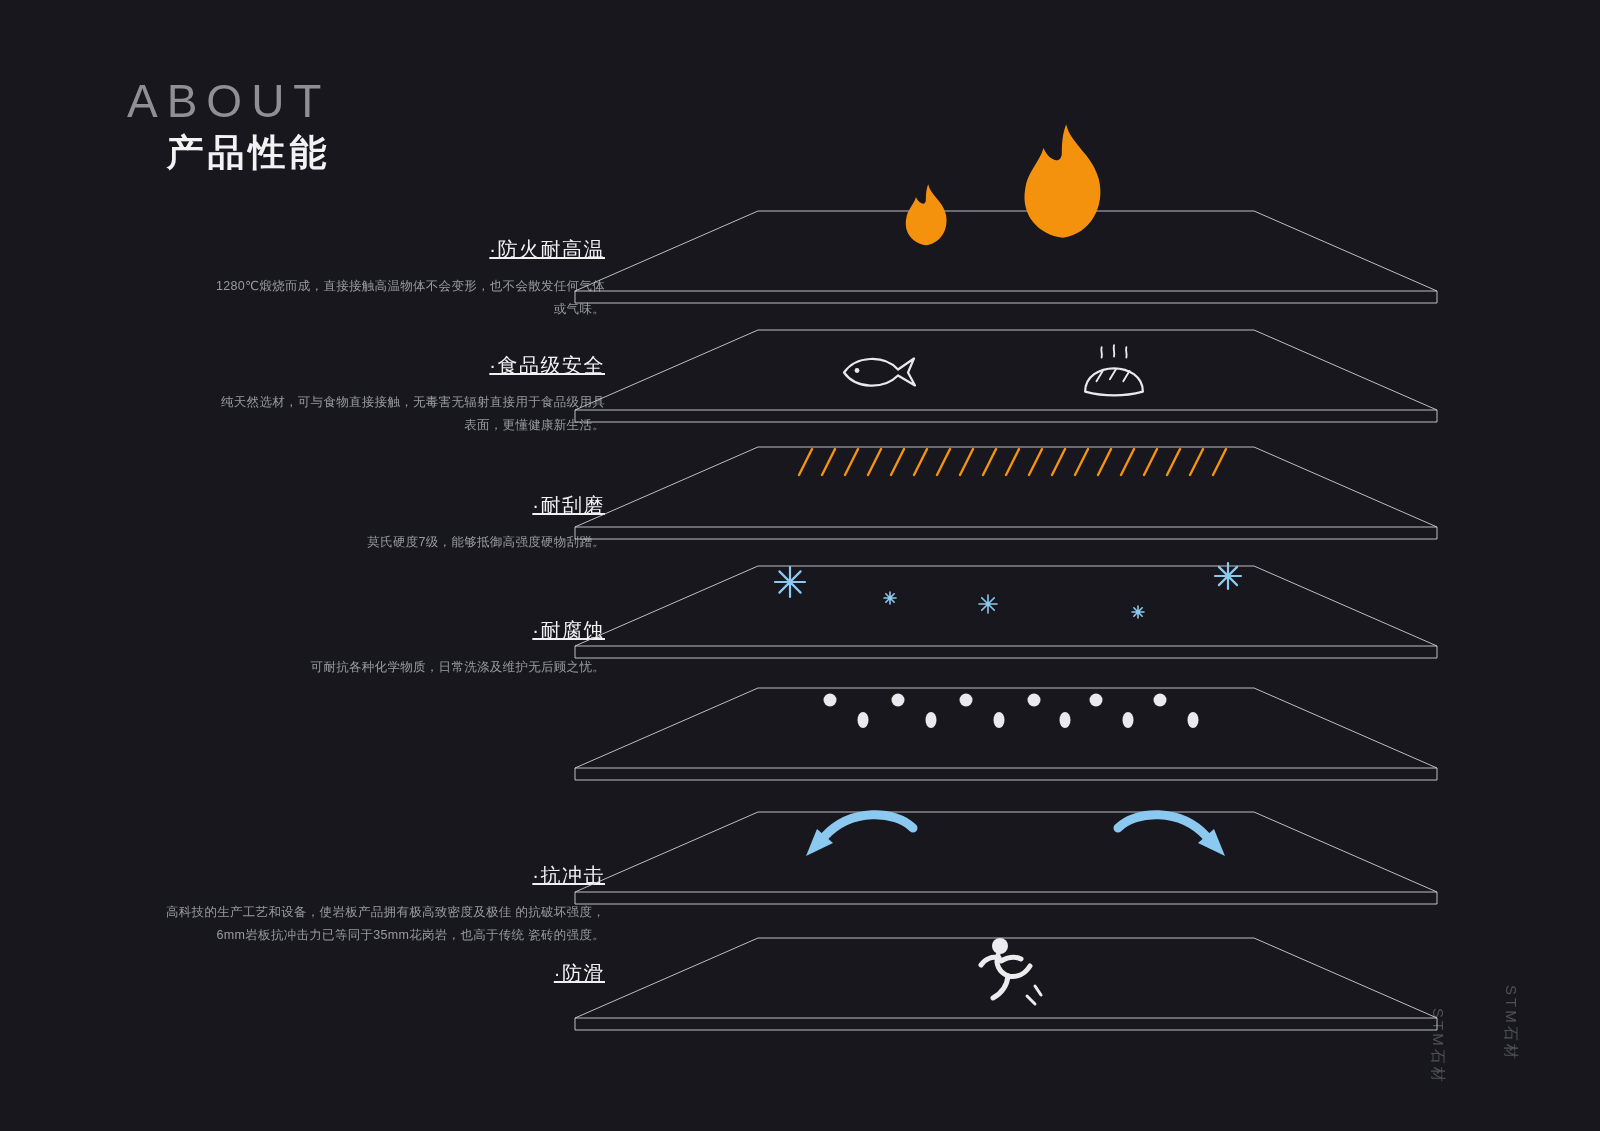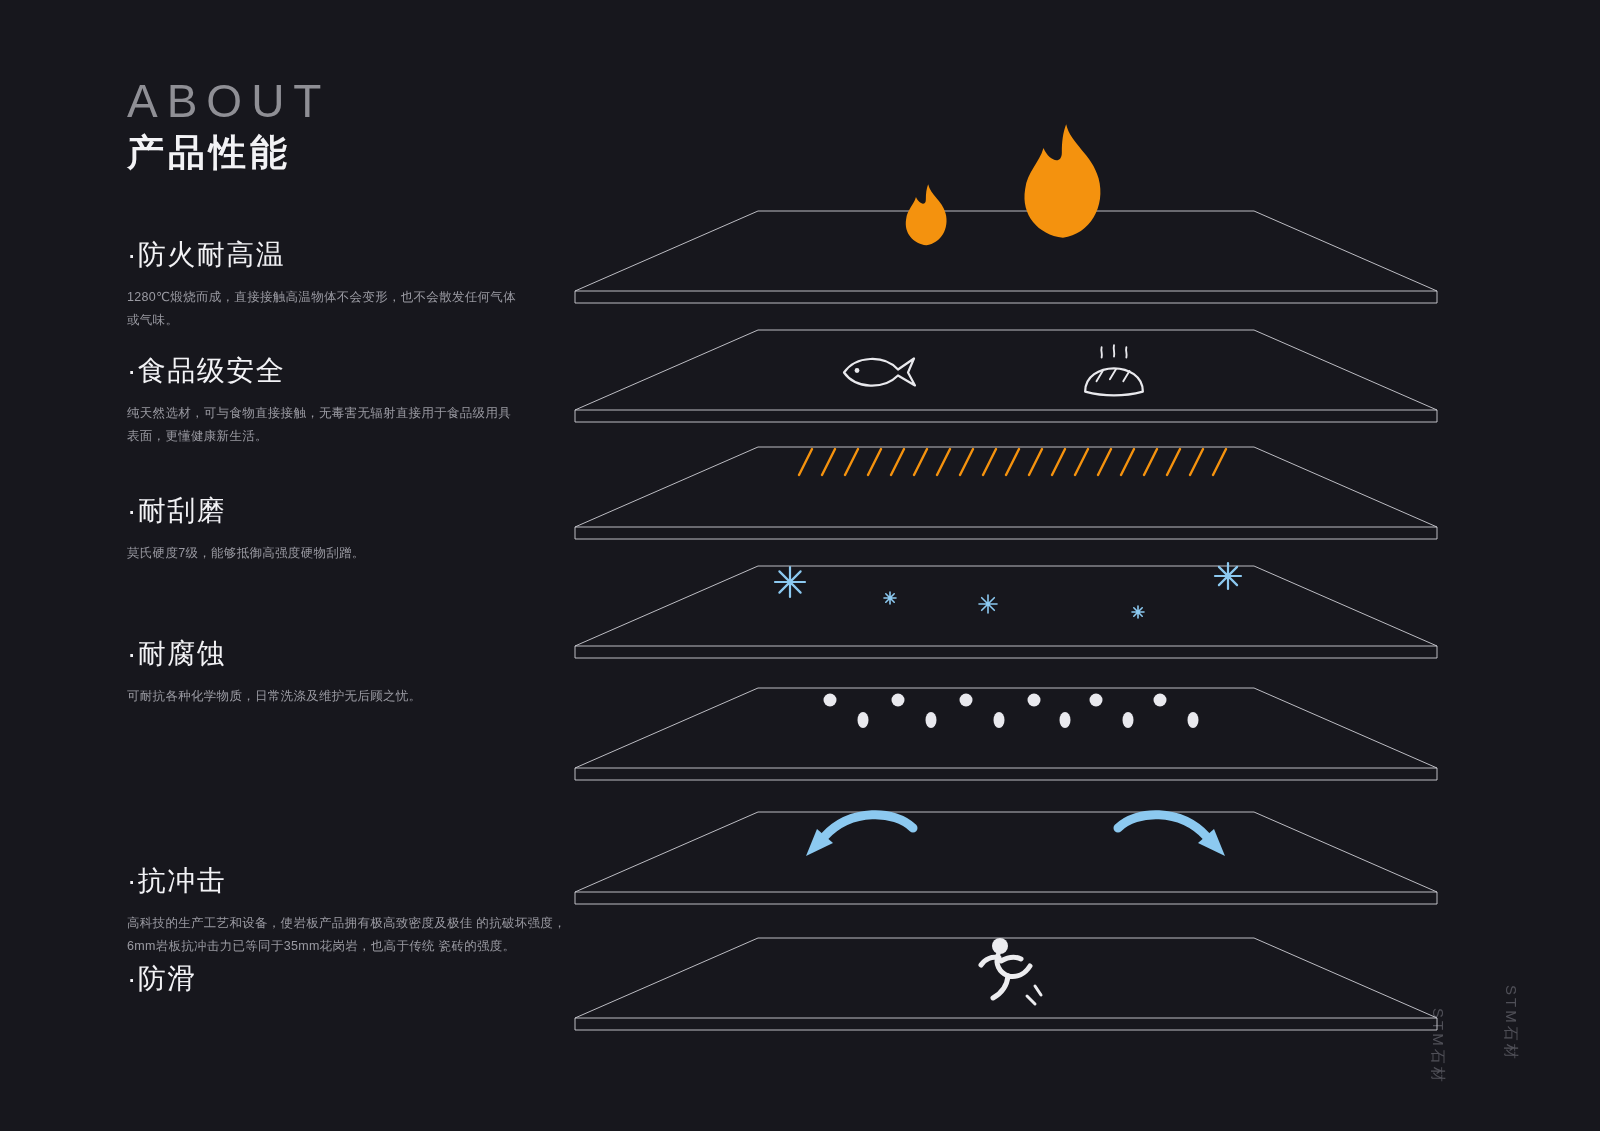--- a/index.html
+++ b/index.html
@@ -1,27 +1,28 @@
 <!DOCTYPE html>
 <html style="--background: #17171d; --accentOrange: #F4920E; --accentBlue: #8CC9F0; --slabLine: #CBCBD1; --textPrimary: #F2F2F5; --textSecondary: #9A9AA2; --eyebrow: #8F8F95;"><head>
 <meta charset="utf-8">
 <style>
   * { margin:0; padding:0; box-sizing:border-box; }
   html,body { background:#0d0d11; }
   .page {
     position:relative; width:1600px; height:1131px; overflow:hidden;
     background:var(--background,#17171d);
     font-family:"Liberation Sans","DejaVu Sans",sans-serif;
+    text-align:right;
   }
   .intro { position:absolute; left:127px; top:74px; }
   .eyebrow { font-size:46px; letter-spacing:9px; font-weight:400; color:var(--eyebrow,#8f8f95); }
   .page-title { font-size:37px; letter-spacing:4px; font-weight:700; color:var(--textPrimary,#f2f2f5); }
 
   .feature { position:absolute; left:127px; width:478px; }
-  .feature h2 { font-size:28px; font-weight:500; letter-spacing:1.5px; color:var(--textPrimary,#f2f2f5); }
+  .feature h2 { font-size:20px; font-weight:500; letter-spacing:1.5px; color:var(--textPrimary,#f2f2f5);text-decoration:underline; }
   .feature p { margin-top:12px; font-size:12.5px; line-height:1.8; letter-spacing:.3px;
                color:var(--textSecondary,#9a9aa2); white-space:pre-line; }
 
   .slab { position:absolute; left:568px; width:880px; height:112px; z-index:1; }
   .slab svg { display:block; width:100%; height:100%; }
   .slab polygon, .slab path { stroke:var(--slabLine,#cbcbd1); fill:none; stroke-width:1; opacity:.92; }
 
   .icon { position:absolute; z-index:2; }
   .icon svg { display:block; width:100%; height:100%; }
   .flame path { fill:var(--accentOrange,#f4920e); }
@@ -60,21 +61,21 @@
   </section>
   <section class="feature" style="top:352px">
     <h2>·食品级安全</h2>
     <p>纯天然选材，可与食物直接接触，无毒害无辐射直接用于食品级用具
 表面，更懂健康新生活。</p>
   </section>
   <section class="feature" style="top:492px">
     <h2>·耐刮磨</h2>
     <p>莫氏硬度7级，能够抵御高强度硬物刮蹭。</p>
   </section>
-  <section class="feature" style="top:635px">
+  <section class="feature" style="top:617px">
     <h2>·耐腐蚀</h2>
     <p>可耐抗各种化学物质，日常洗涤及维护无后顾之忧。</p>
   </section>
   <section class="feature" style="top:862px">
     <h2>·抗冲击</h2>
     <p>高科技的生产工艺和设备，使岩板产品拥有极高致密度及极佳 的抗破坏强度，
 6mm岩板抗冲击力已等同于35mm花岗岩，也高于传统 瓷砖的强度。</p>
   </section>
   <section class="feature" style="top:960px">
     <h2>·防滑</h2>

